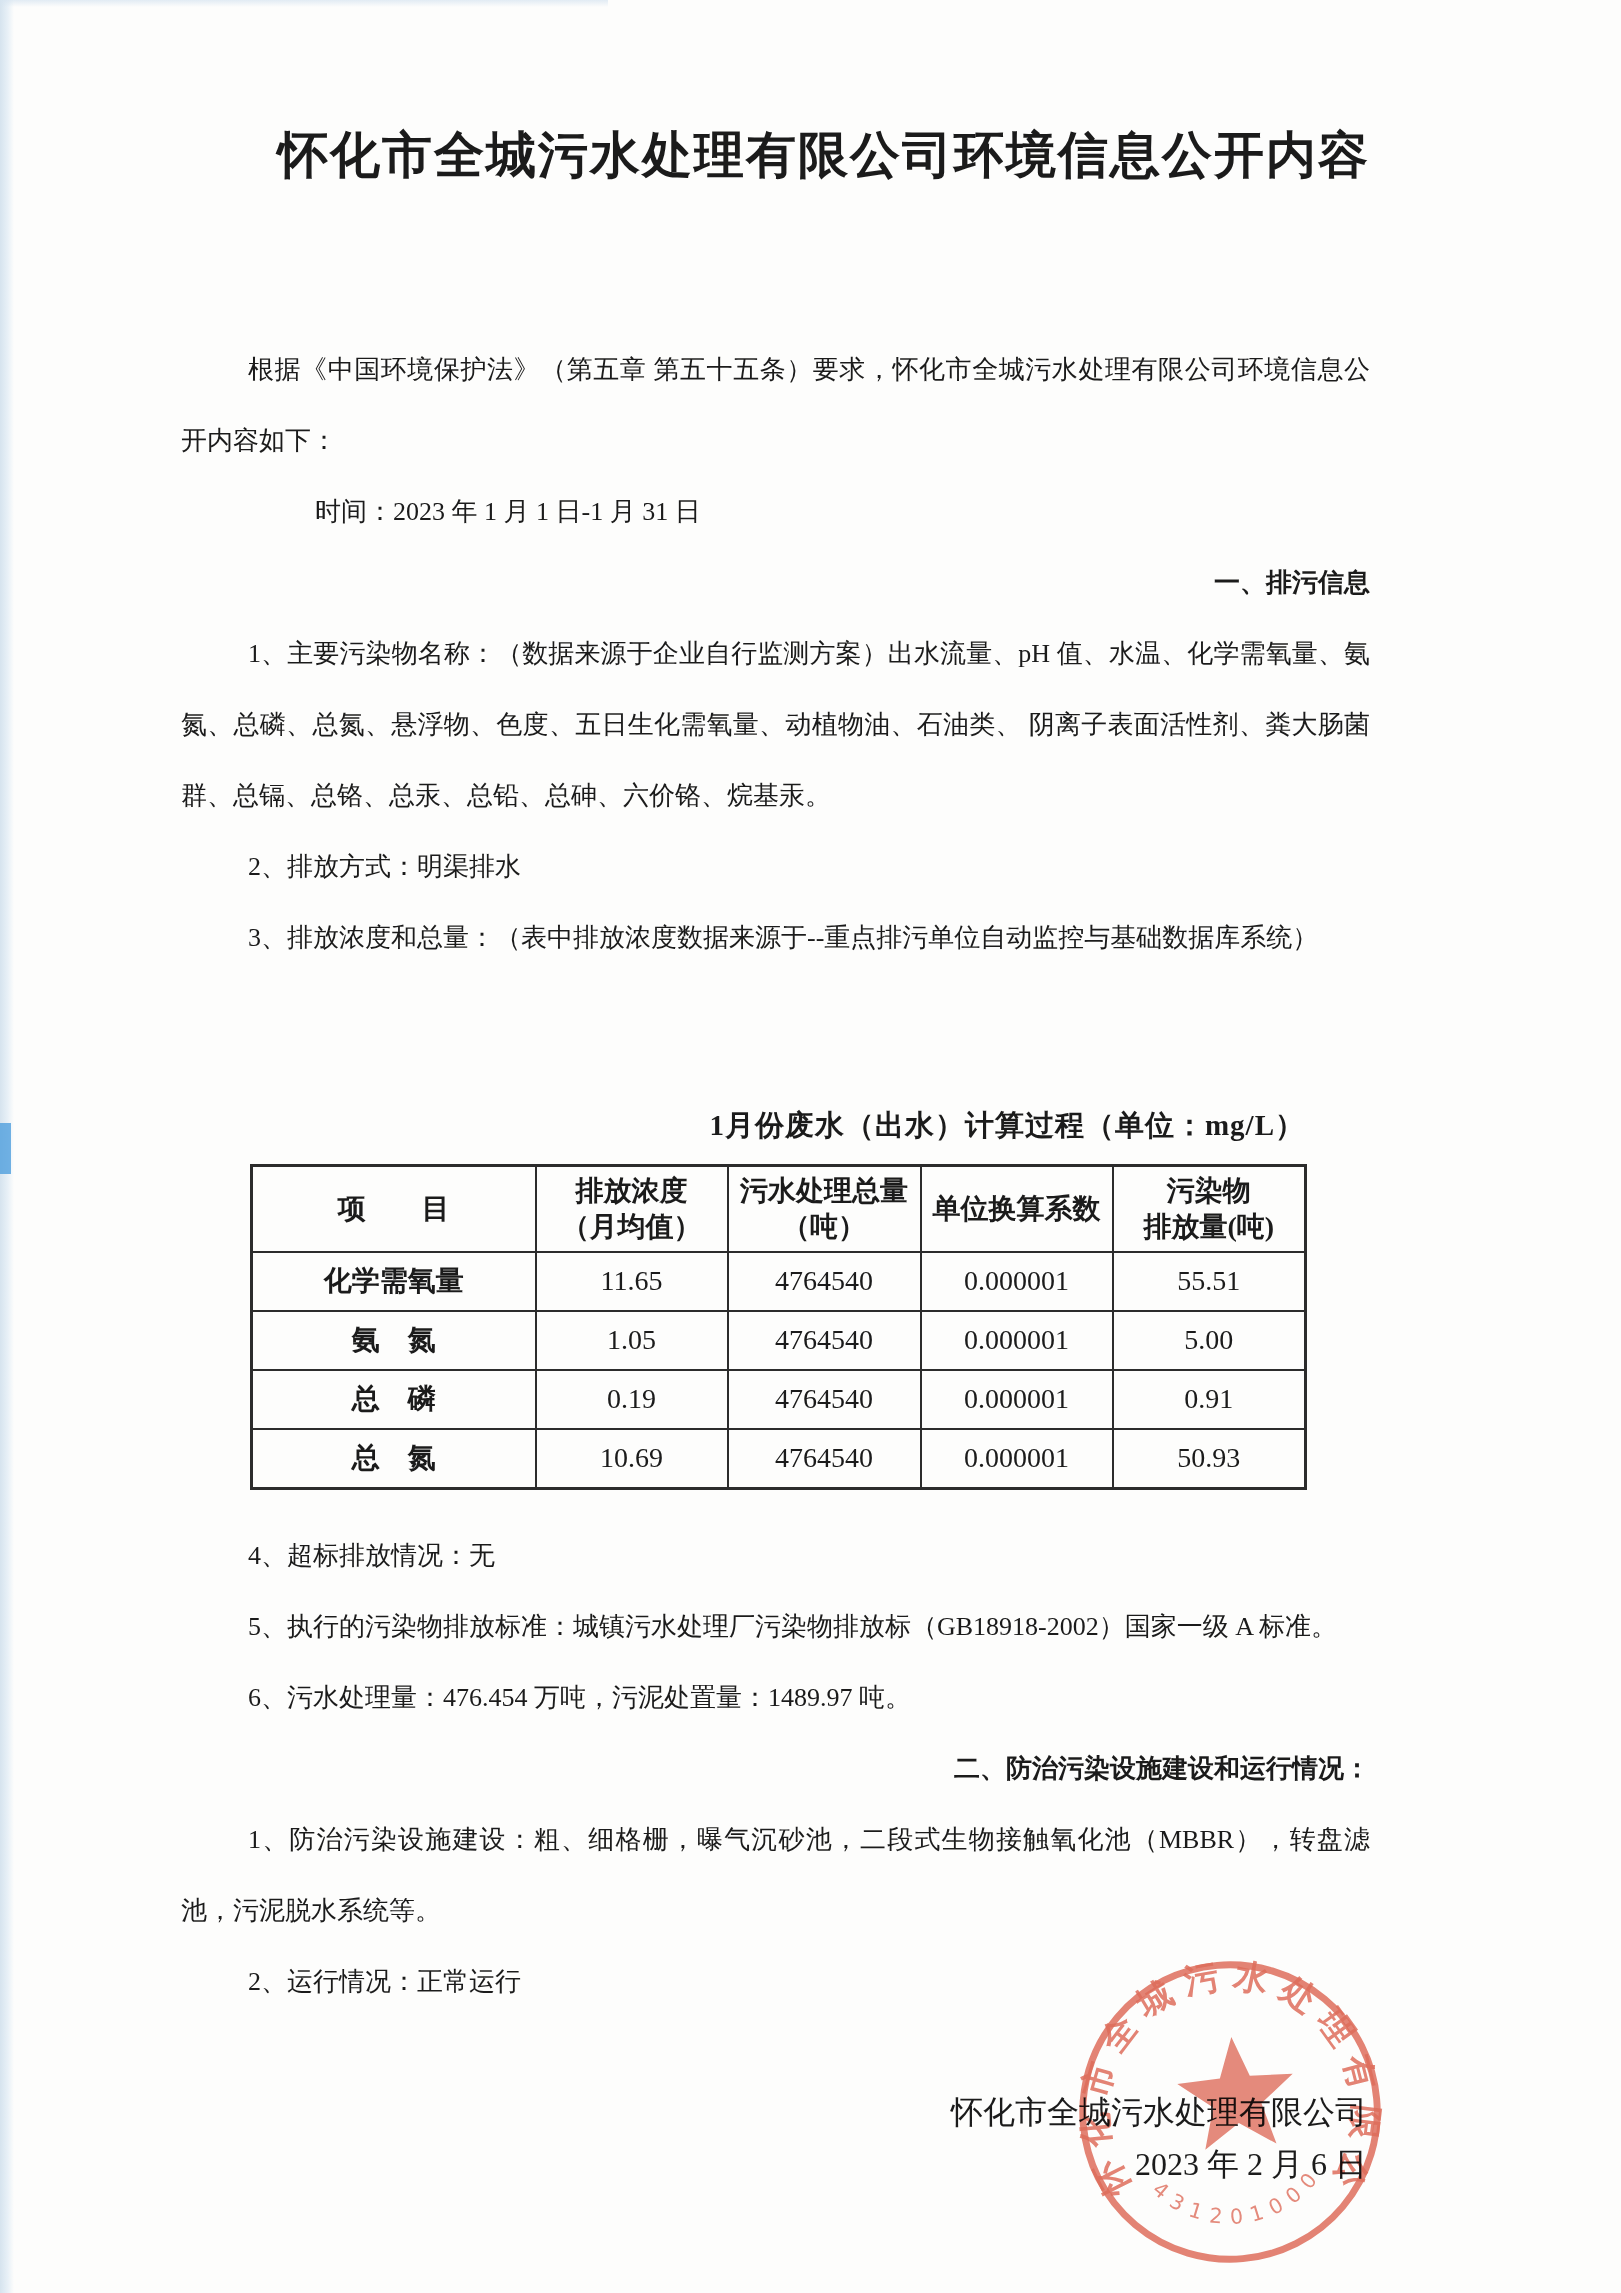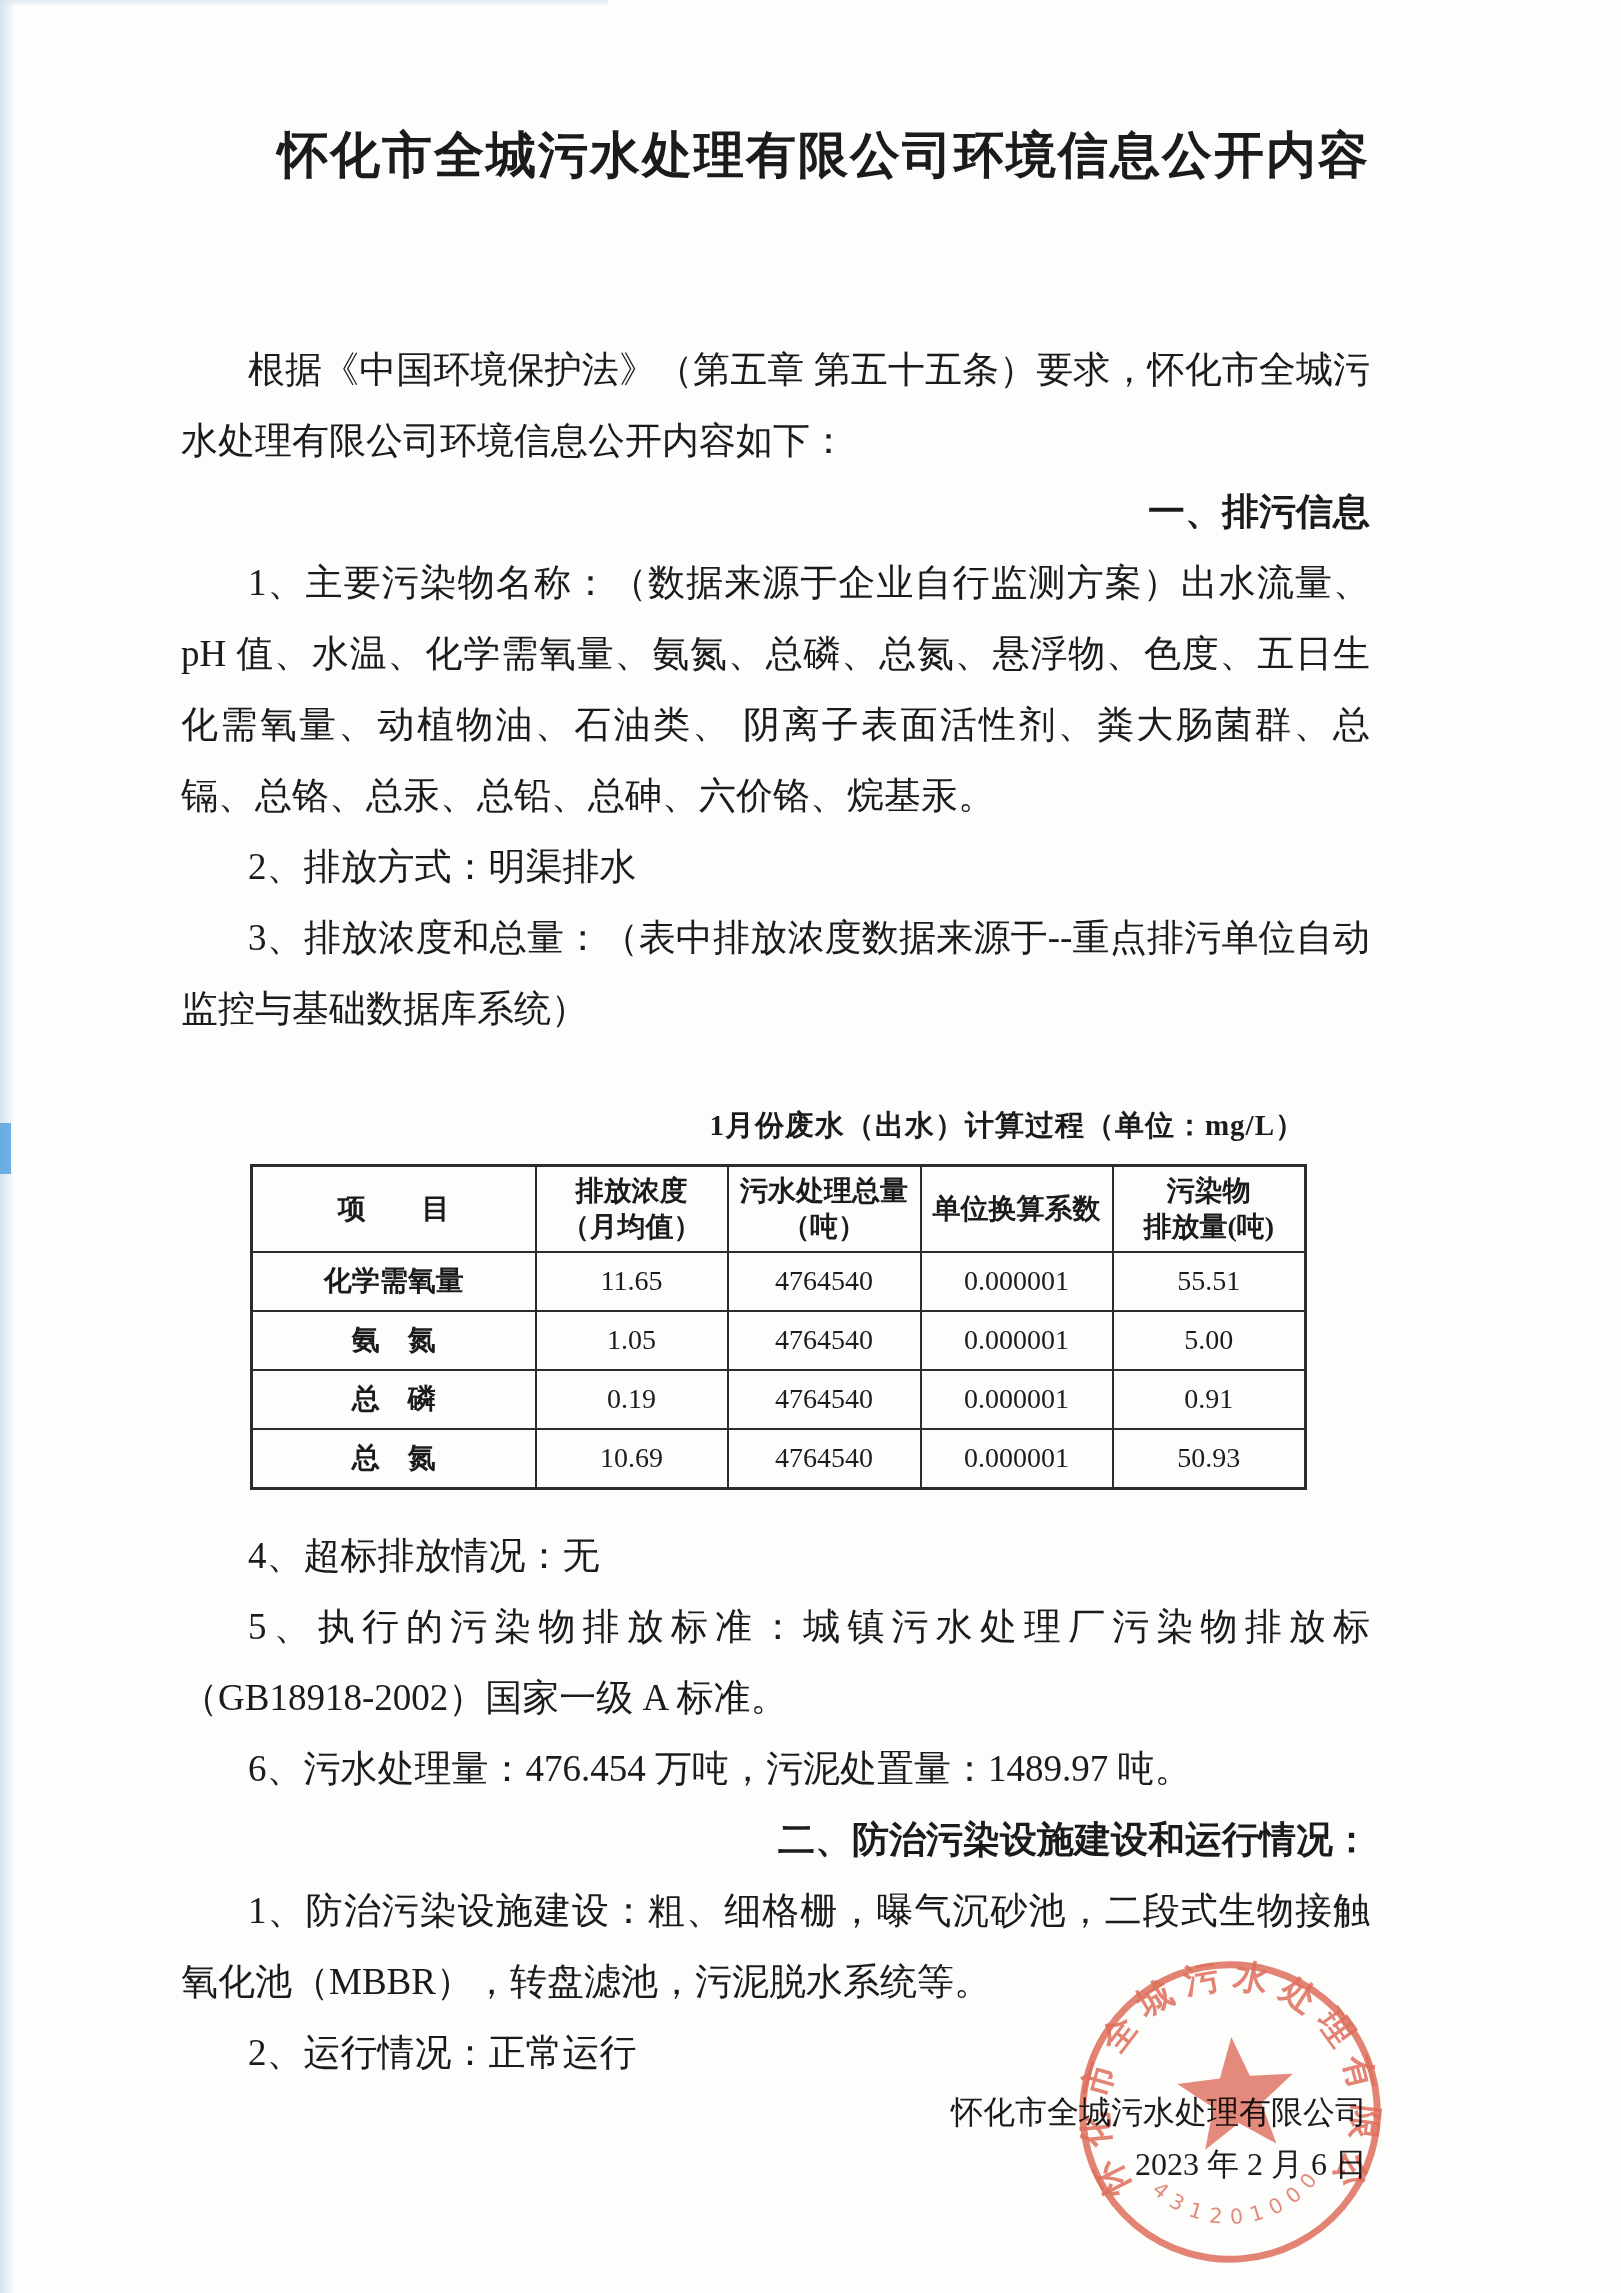--- a/index.html
+++ b/index.html
@@ -24,21 +24,21 @@
   }
   .blue-tick {
     position:absolute; left:0; top:1123px; width:10.8px; height:51px;
     background:#4f9fdd; opacity:.8;
   }
   .page-title {
     position:absolute; top:122px; left:181px; width:1189px;
     text-align:right; font-size:50px; font-weight:700; letter-spacing:2px;
     white-space:nowrap;
   }
-  .flow { position:absolute; left:181px; width:1189px; font-size:37px; line-height:71px; text-align:justify; }
+  .flow { position:absolute; left:181px; width:1189px; font-size:26px; line-height:71px; text-align:justify; }
   .flow-1 { top:334px; }
   .flow-2 { top:1520px; }
   .flow p { margin:0; }
   .ind2 { text-indent:67px; }
   .ind4 { text-indent:134px; text-align:left; }
   .sec-heading { font-weight:700; text-align:right; }
   .plain { text-align:left; }
 
   .table-block { position:absolute; top:1104px; left:250px; width:1055px; }
   .table-caption {
@@ -76,20 +76,21 @@
 <body>
 
 <div class="edge-left"></div>
 <div class="edge-top"></div>
 <div class="blue-tick"></div>
 
 <div class="page-title">怀化市全城污水处理有限公司环境信息公开内容</div>
 
 <div class="flow flow-1">
   <p class="ind2">根据《中国环境保护法》（第五章 第五十五条）要求，怀化市全城污水处理有限公司环境信息公开内容如下：</p>
+  <p class="ind4">时间：2023 年 1 月 1 日-1 月 31 日</p>
   <p class="sec-heading">一、排污信息</p>
   <p class="ind2">1、主要污染物名称：（数据来源于企业自行监测方案）出水流量、pH 值、水温、化学需氧量、氨氮、总磷、总氮、悬浮物、色度、五日生化需氧量、动植物油、石油类、 阴离子表面活性剂、粪大肠菌群、总镉、总铬、总汞、总铅、总砷、六价铬、烷基汞。</p>
   <p class="ind2 plain">2、排放方式：明渠排水</p>
   <p class="ind2">3、排放浓度和总量：（表中排放浓度数据来源于--重点排污单位自动监控与基础数据库系统）</p>
 </div>
 
 <div class="table-block">
   <div class="table-caption">1月份废水（出水）计算过程（单位：mg/L）</div>
   <table class="emissions">
     <colgroup>

